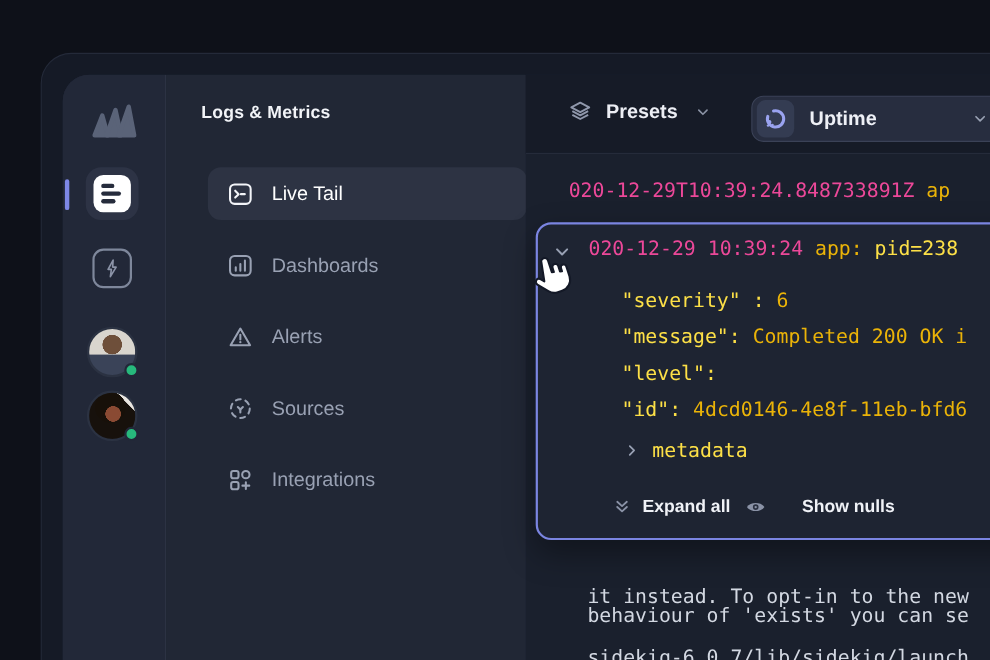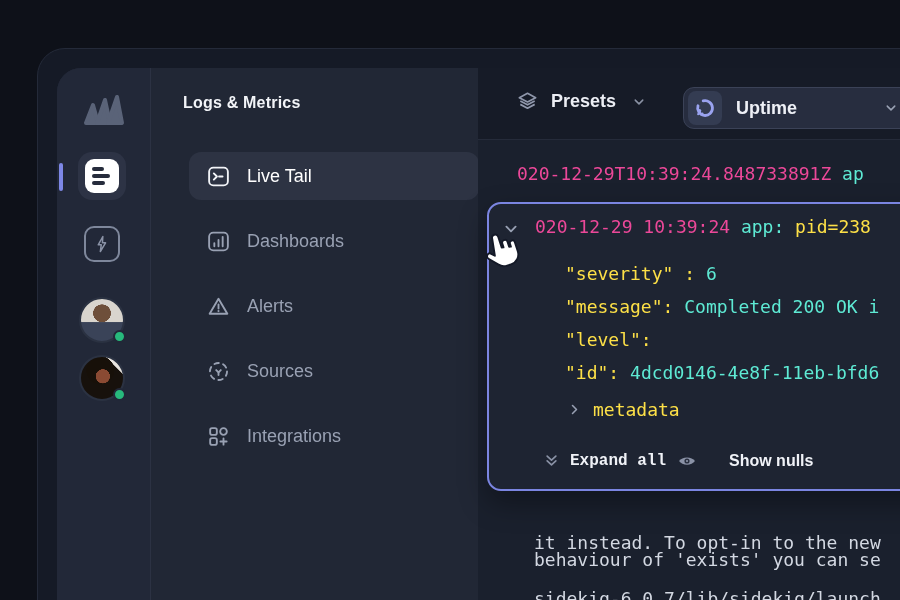--- a/index.html
+++ b/index.html
@@ -79,39 +79,39 @@
   .uptime-btn { left:205px; top:19px; width:230px; height:42px; background:#272d3f;
     border:1px solid #3b4257; border-radius:11px; display:flex; align-items:center; gap:14px; padding:0 12px 0 4px; }
   .uptime-tile { width:34px; height:34px; border-radius:8px; background:#343c52;
     display:flex; align-items:center; justify-content:center; color:#9aa3f0; }
   .uptime-label { font-size:18px; font-weight:bold; color:#eef0f6; flex:1; }
   .uptime-chev { color:#9aa2b4; }
 
   
   .mono { font-family:"DejaVu Sans Mono", monospace; font-size:18px; white-space:pre; }
   .t-gray { color:#ec4899; }
-  .t-indigo { color:#5eead4; }
+  .t-indigo { color:#eab308; }
   .t-white { color:#fde047; }
   .t-light { color:#d3d8e2; }
   .log-line1 { left:39px; top:95px; }
   .bottom-line { left:56px; }
 
   
   .log-card { left:9px; top:134px; right:-20px; height:289px;
     background:#1e2432; border:2.5px solid #7b85e1; border-radius:14px;
     box-shadow:0 12px 28px rgba(0,0,0,.35); }
   .card-chevron { left:11px; top:14px; color:#98a0b3; }
   .card-head { left:46px; top:12px; }
   .json-row { left:76px; }
   .meta-chevron { left:76px; top:196px; color:#98a0b3; }
   .meta-label { left:104px; top:195px; }
   .card-footer-btn { top:247px; display:flex; align-items:center; gap:9px;
     font-size:16px; font-weight:bold; color:#f0f2f7; }
   .card-footer-btn .ficon { color:#8a92a6; display:flex; }
-  .expand-all { left:53px;font-family:Liberation Mono, monospace; }
+  .expand-all { left:67px; }
   .show-nulls { left:188px;gap:32px; }
 
   .cursor { left:480px; top:230px; width:44px; height:44px; pointer-events:none; z-index:50;
     transform:rotate(-18deg); }
 
   svg { display:block; }
 </style>
 </head>
 <body>
 

